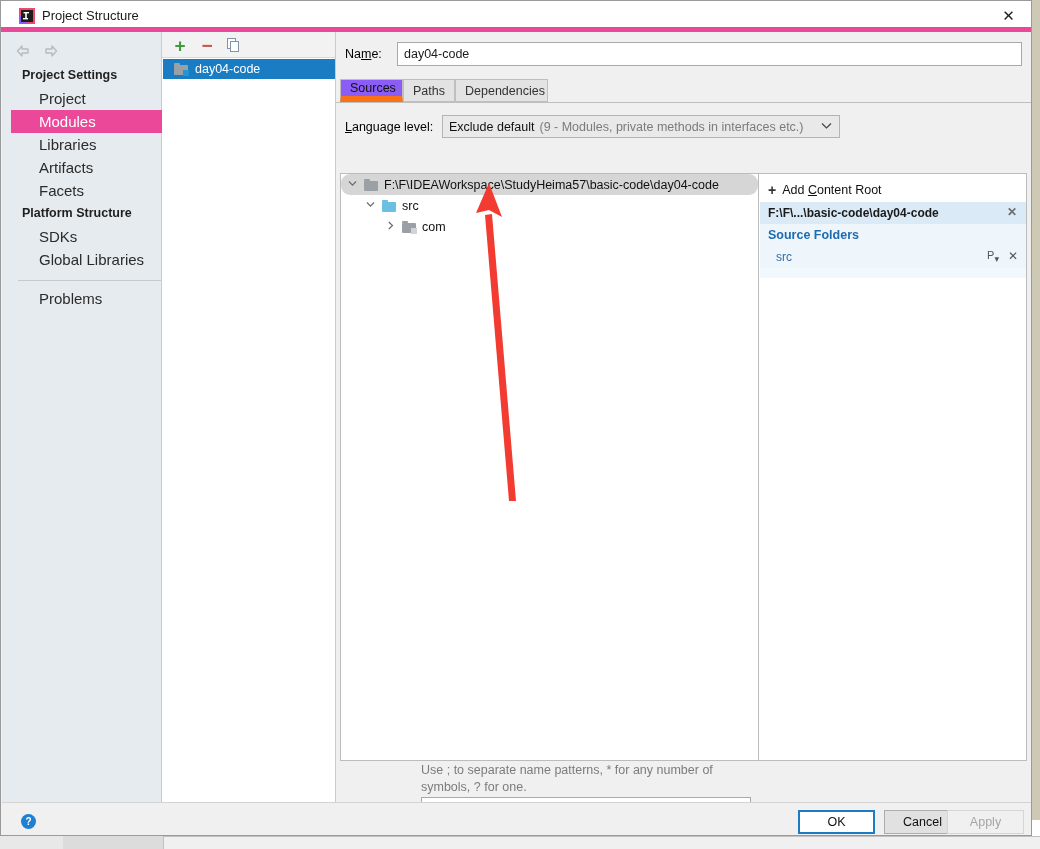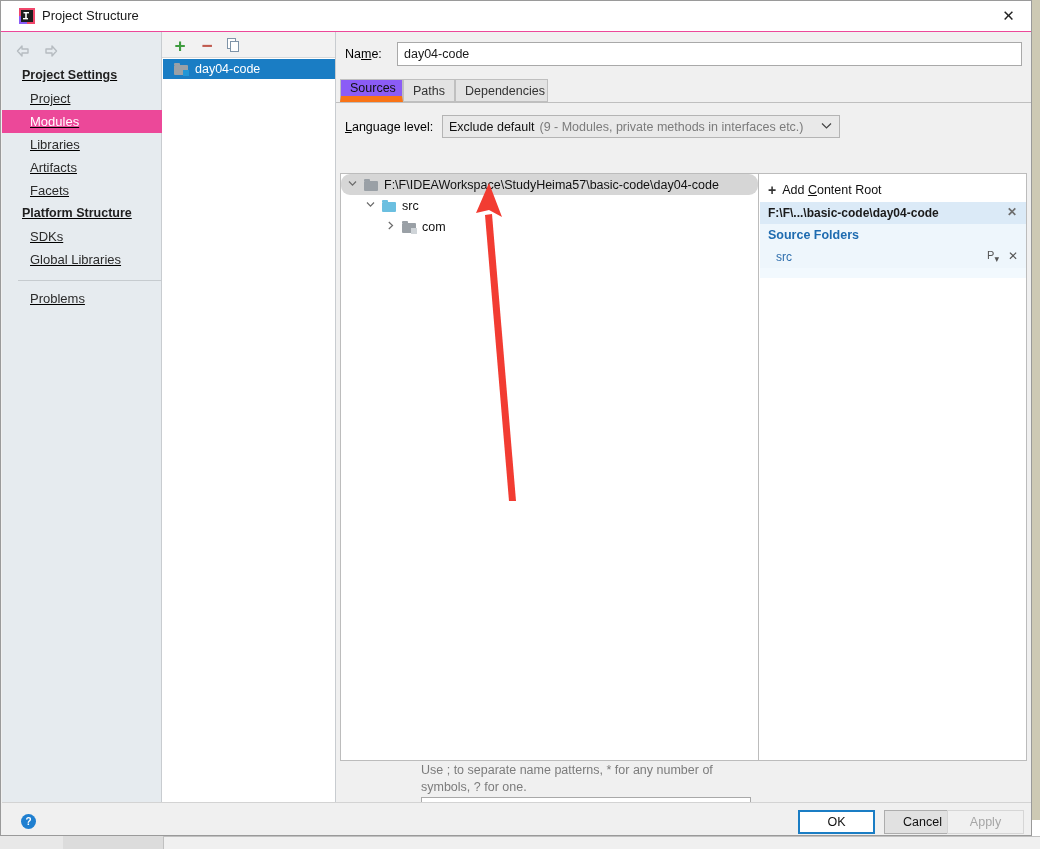--- a/index.html
+++ b/index.html
@@ -26,21 +26,21 @@
     background: #f0f0f0;
     border: 1px solid #9a9a9a;
     box-sizing: border-box;
     overflow: hidden;
   }
 
   
   .titlebar {
     position: absolute; left:0; top:0; width:1030px; height:31px;
     background:#ffffff;
-    border-bottom:1px solid #ec4899;
+    border-bottom:5px solid #ec4899;
     box-sizing:border-box;
   }
   .title-icon {
     position:absolute; left:18px; top:7px; width:16px; height:16px;
   }
   .title-text {
     position:absolute; left:41px; top:7px;
     font-size:13px; color:#1a1a1a; line-height:16px;
   }
   .title-close {
@@ -53,28 +53,28 @@
   .sidebar {
     position:absolute; left:1px; top:31px; width:160px; height:770px;
     background:#e6ebef;
     border-right:1px solid #c8ccd0;
     box-sizing:border-box;
   }
   .nav-arrows { position:absolute; left:10px; top:8px; width:70px; height:24px; }
   .nav-arrow { position:absolute; top:2px; width:18px; height:18px; cursor:pointer; }
   .nav-arrow.back { left:2px; }
   .nav-arrow.fwd { left:30px; }
-  .side-list { position:absolute; left:0; top:32px; width:192px;text-decoration:underline; }
+  .side-list { position:absolute; left:0; top:32px; width:192px; }
   .side-group {
     font-weight:bold; font-size:12.5px; color:#1f1f1f;
     padding:3px 0 3px 20px; line-height:17px;
   }
   .side-item {
-    font-size:13px; color:#2b2b2b;
-    padding:3px 0 3px 28px; line-height:17px; cursor:pointer;
+    font-size:15px; color:#2b2b2b;
+    padding:3px 0 3px 28px; line-height:17px; cursor:pointer;margin-left:9px;
   }
   .side-item.selected { background:#ec4899; color:#ffffff; }
   .side-sep { margin:9px 16px 6px 16px; border-top:1px solid #c6cbcf; }
 
   
   .modcol {
     position:absolute; left:161px; top:31px; width:174px; height:770px;
     background:#ffffff;
     border-right:1px solid #c8ccd0;
     box-sizing:border-box;

